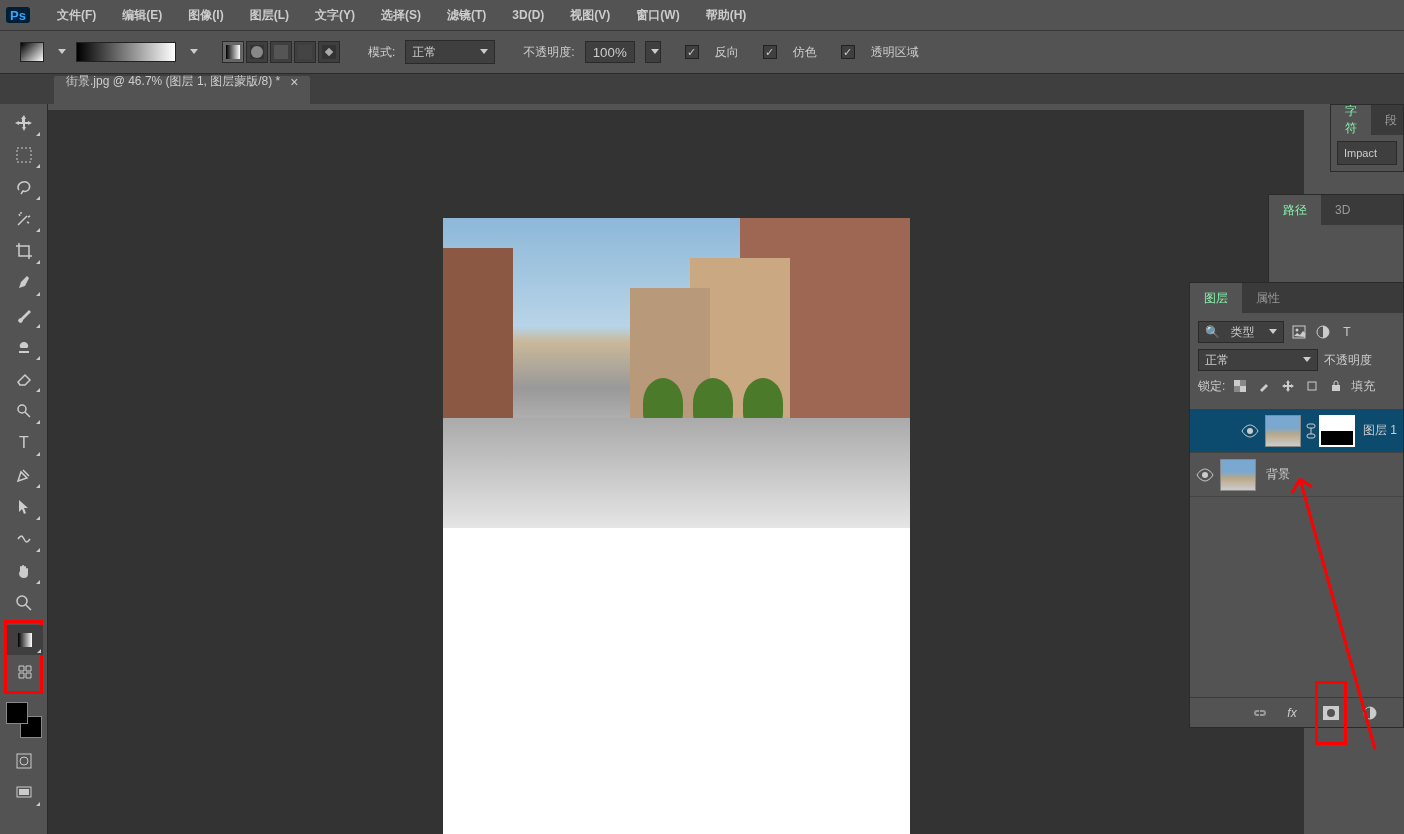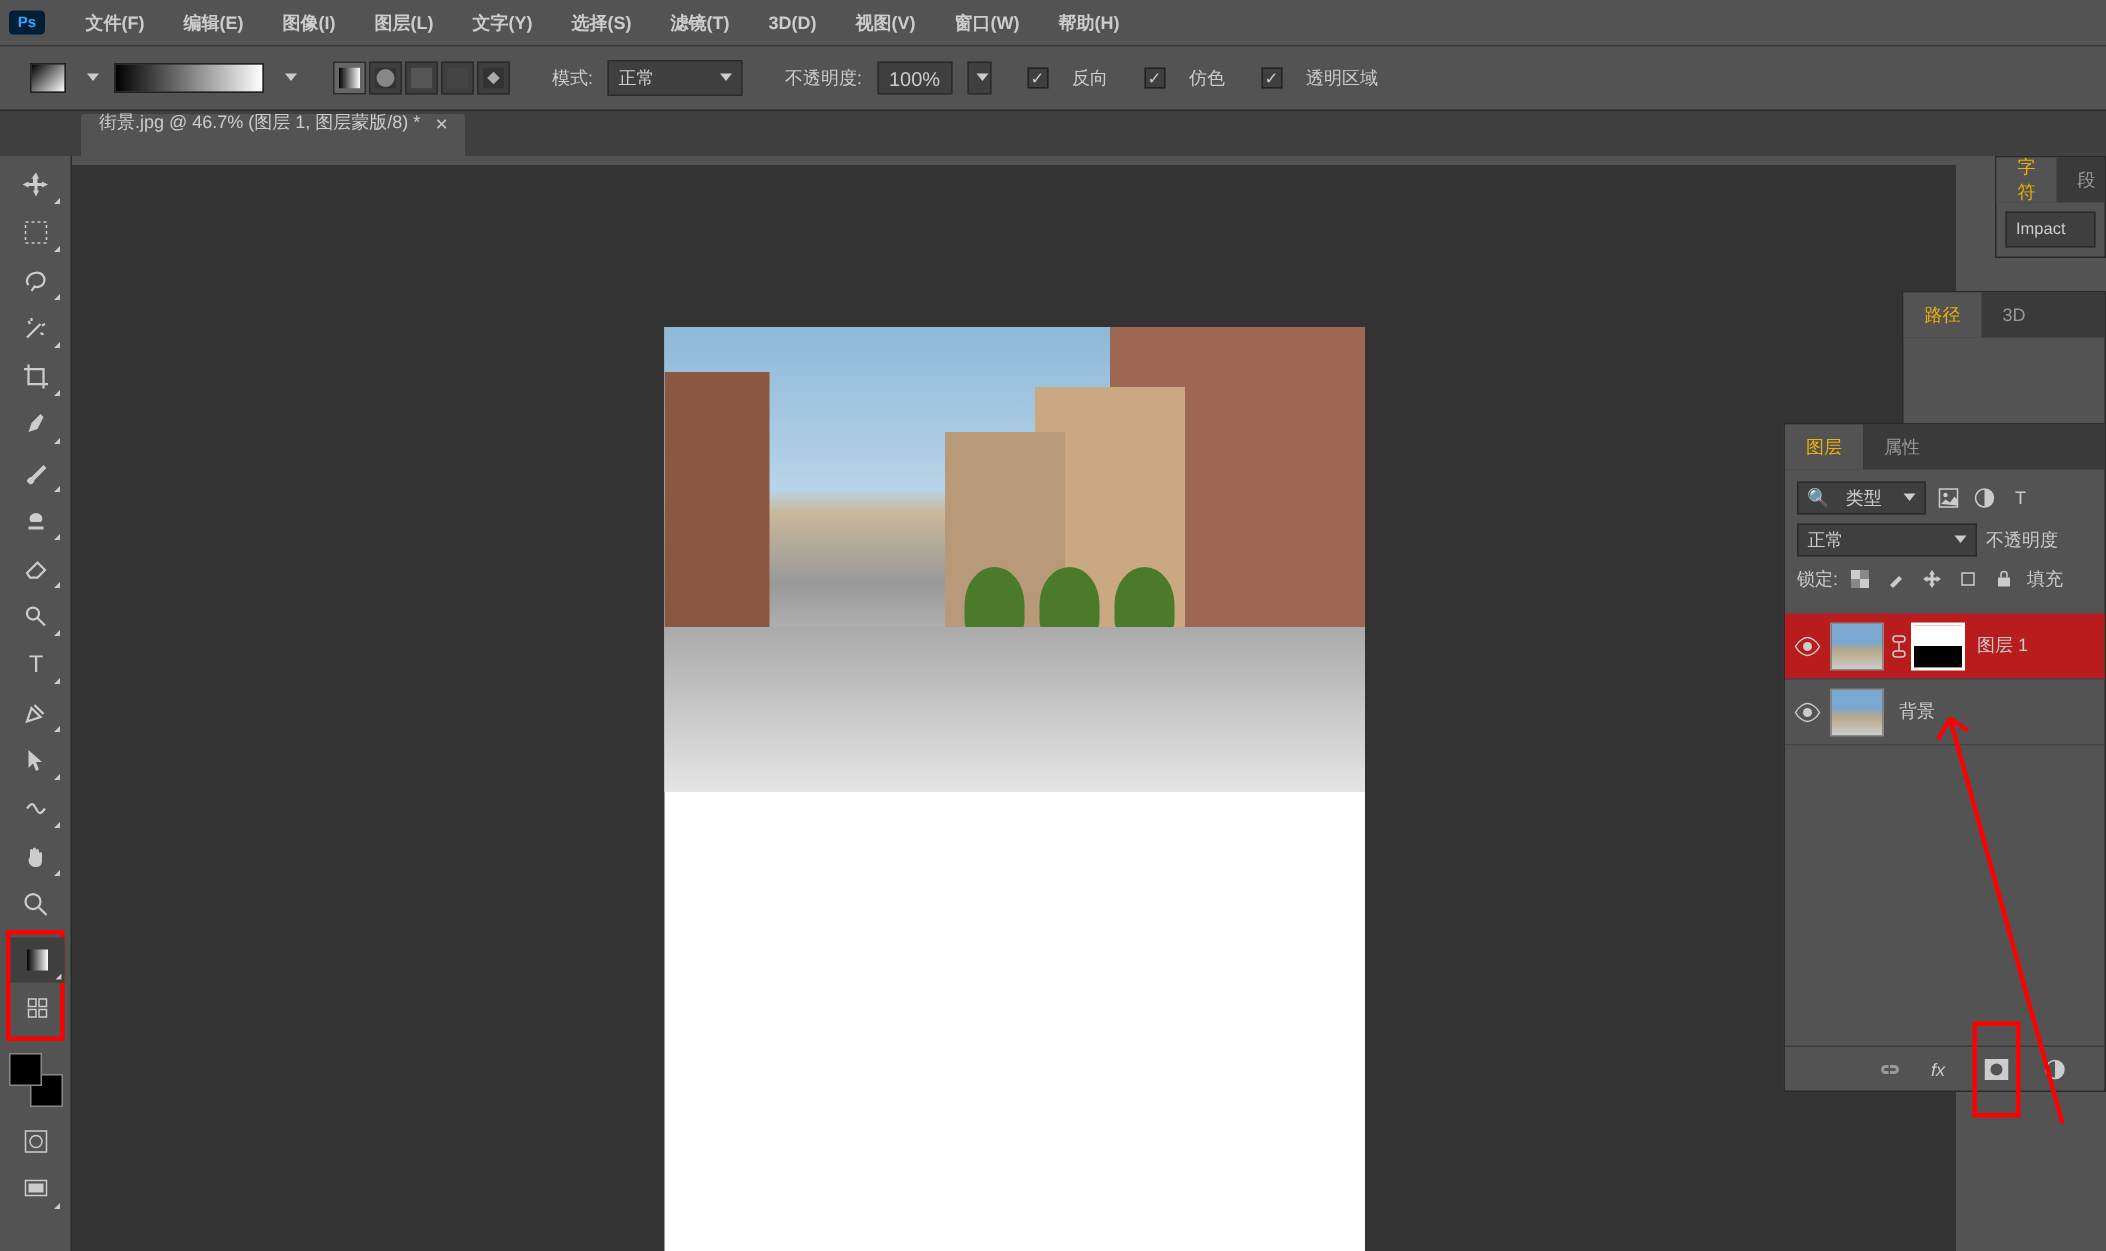--- a/index.html
+++ b/index.html
@@ -1,19 +1,19 @@
 <!DOCTYPE html>
 <html><head>
 <meta charset="utf-8">
 <style>
 * { margin: 0; padding: 0; box-sizing: border-box; font-family: "Microsoft YaHei", sans-serif; }
 body { background: #535353; width: 1404px; height: 834px; overflow: hidden; color: #ccc; font-size: 12px; }
 
 .menubar { height: 30px; background: #535353; display: flex; align-items: center; padding: 0 6px; }
-.ps-logo { width: 24px; height: 16px; background: #001e36; color: #31a8ff; display: flex; align-items: center; justify-content: center; font-weight: bold; font-size: 10px; border-radius: 3px; margin-right: 14px; }
+.ps-logo { width: 24px; height: 16px; background: #001e36; color: #31a8ff; display: flex; align-items: center; justify-content: center; font-weight: bold; font-size: 13px; border-radius: 3px; margin-right: 14px; }
 .menubar .menu-item { padding: 0 13px; cursor: pointer; font-size: 12px; font-weight: bold; }
 
 .options-bar { height: 44px; background: #535353; border-top: 1px solid #383838; border-bottom: 1px solid #2a2a2a; display: flex; align-items: center; padding: 16px 20px; gap: 10px; }
 .grad-preview-small { width: 24px; height: 20px; background: linear-gradient(135deg,#000 0%,#fff 100%); border: 1px solid #222; }
 .grad-drop { width: 6px; height: 6px; border-left: 4px solid transparent; border-right: 4px solid transparent; border-top: 5px solid #ccc; margin-left: 4px; }
 .grad-preview-large { width: 100px; height: 20px; background: linear-gradient(90deg,#000 0%,#fff 100%); border: 1px solid #222; }
 .grad-type-group { display: flex; gap: 2px; margin-left: 14px; }
 .grad-type-btn { width: 22px; height: 22px; background: #3f3f3f; border: 1px solid #2a2a2a; display: flex; align-items: center; justify-content: center; }
 .grad-type-btn.active { background: #666; }
 .grad-icon { width: 14px; height: 14px; }
@@ -49,27 +49,27 @@
 .bldg.b2 { right: 120px; width: 100px; height: 160px; background: #c9a882; }
 .bldg.b3 { right: 200px; width: 80px; height: 130px; background: #b89a7a; }
 .bldg.b4 { left: 0; width: 70px; height: 170px; background: #8a5843; }
 .road { position: absolute; bottom: 0; left: 0; right: 0; height: 110px; background: linear-gradient(180deg,#aaa,#e5e5e5); }
 .tree { position: absolute; bottom: 100px; width: 40px; height: 50px; background: #4a7a2a; border-radius: 50% 50% 30% 30%; }
 
 .right-panels { position: absolute; right: 0; top: 0; width: 215px; height: 100%; }
 .panel { background: #535353; border: 1px solid #2a2a2a; margin-bottom: 2px; }
 .panel-tabs { display: flex; background: #3a3a3a; height: 30px; }
 .panel-tab { padding: 0 14px; display: flex; align-items: center; font-size: 12px; color: #999; }
-.panel-tab.active { background: #535353; color: #eab308; }
+.panel-tab.active { background: #535353; color: #86efac; }
 .panel-body { padding: 8px; }
 .panel-row { display: flex; align-items: center; gap: 6px; margin-bottom: 6px; flex-wrap: wrap; }
 .layer-filter { background: #3f3f3f; border: 1px solid #2a2a2a; height: 22px; width: 86px; display: flex; align-items: center; padding: 0 6px; justify-content: space-between; }
 .mini-icon { width: 18px; height: 18px; display: flex; align-items: center; justify-content: center; color: #ccc; }
 .layer-row { display: flex; align-items: center; height: 44px; padding: 0 6px; border-bottom: 1px solid #444; }
-.layer-row.active { background: #b91c1c; }
+.layer-row.active { background: #0c4a6e; justify-content: flex-end; }
 .vis-eye { width: 18px; height: 18px; margin-right: 6px; }
 .layer-thumb { width: 36px; height: 32px; background: #fff; border: 1px solid #888; margin-right: 2px; }
 .layer-thumb.img { background: linear-gradient(180deg,#7aa8d0 40%,#b8a888 60%,#ccc 100%); }
 .layer-mask { width: 36px; height: 32px; border: 2px solid #fff; margin-right: 8px; background: linear-gradient(180deg,#fff 50%,#000 50%); }
 .link-icon { width: 12px; height: 20px; margin: 0 2px; display: flex; align-items: center; justify-content: center; }
 .layer-name { font-size: 12px; }
 .panel-footer { height: 30px; display: flex; align-items: center; justify-content: flex-end; gap: 14px; padding: 0 24px; border-top: 1px solid #3a3a3a; }
 .footer-icon { width: 18px; height: 18px; display: flex; align-items: center; justify-content: center; color: #ccc; font-style: italic; }
 
 .char-panel { position: absolute; right: 0; top: 0; width: 74px; }

